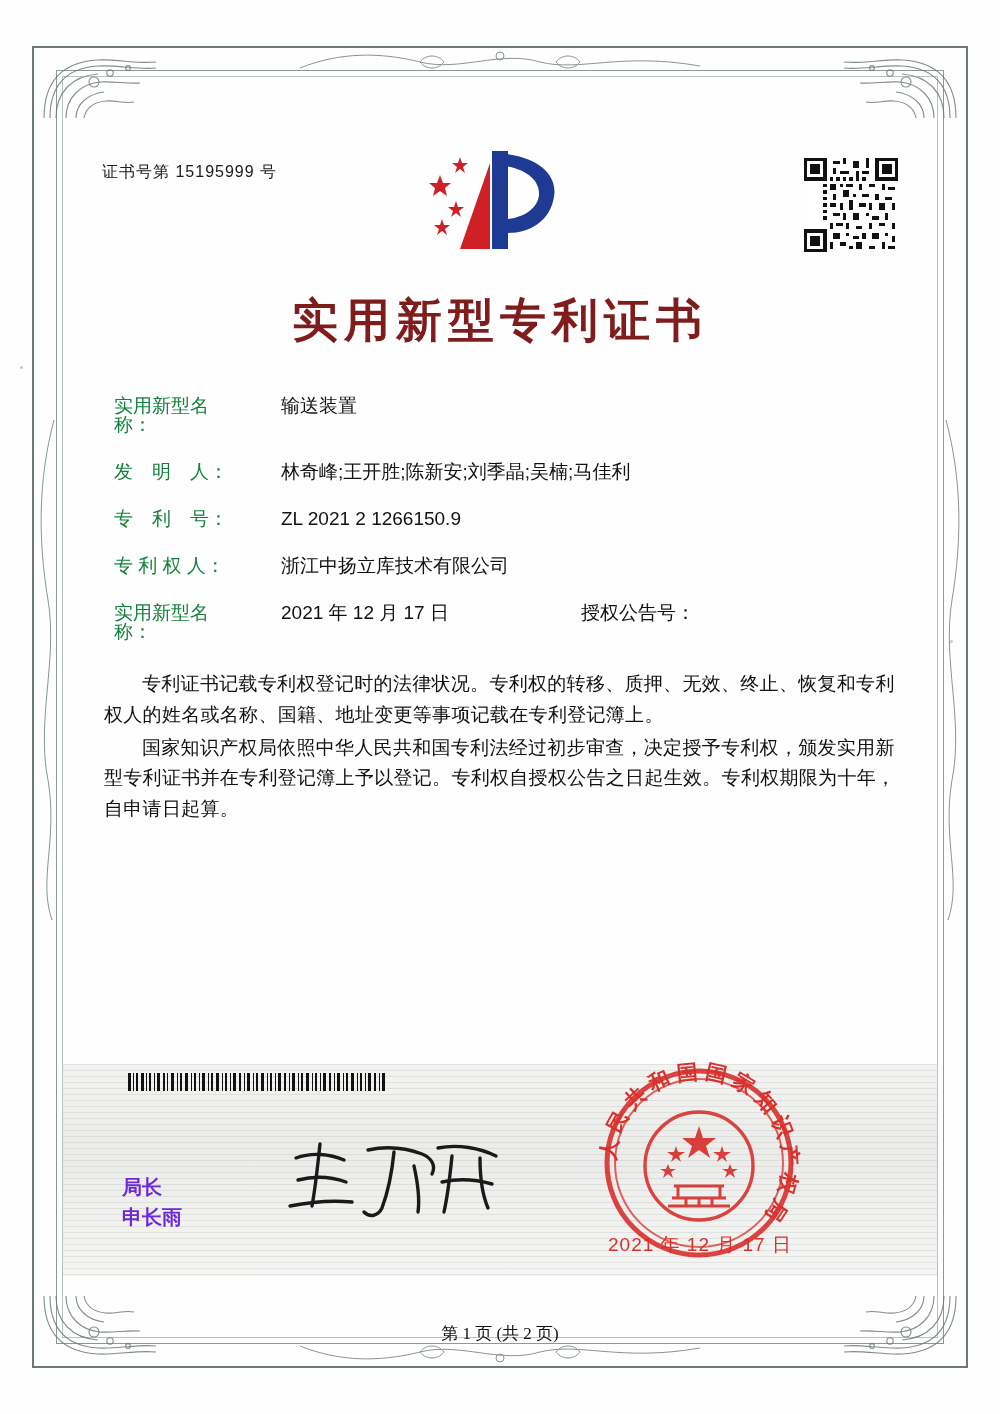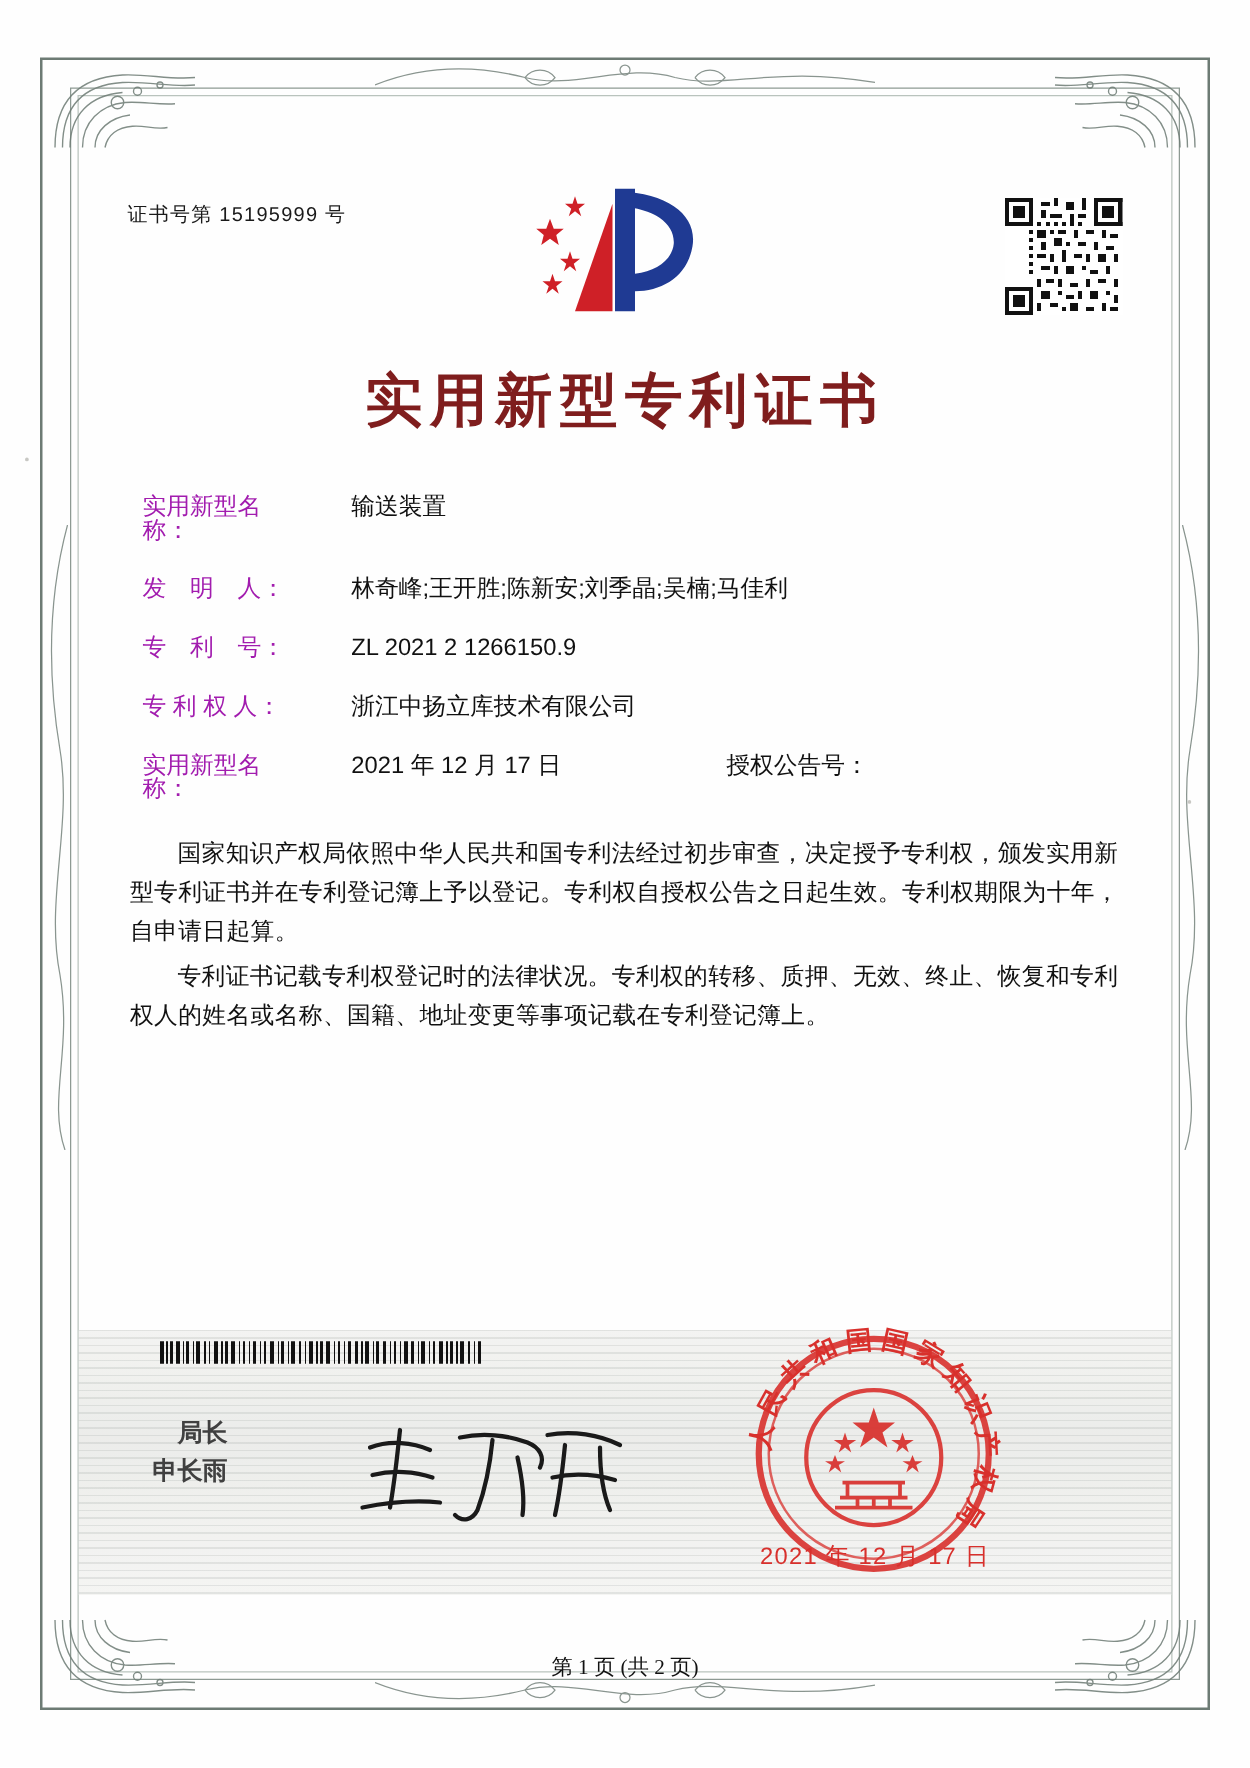--- a/index.html
+++ b/index.html
@@ -131,21 +131,21 @@
   .field {
     display: flex;
     align-items: baseline;
     margin-bottom: 28px;
     padding-left: 18px;
   }
   .f-label {
     width: 132px;
     flex: 0 0 132px;
     letter-spacing: 0px;
-    color: #a21caf;
+    color: #15803d;
   }
   .f-value {
     flex: 1;
     color: #111;
     margin-left: 35px;
   }
   .field.two-col .f-value { flex: 0 0 auto; width: 300px; }
   .f-label2 {
     width: 118px;
     flex: 0 0 118px;
@@ -183,27 +183,26 @@
     left: 128px;
     top: 1073px;
     width: 258px;
     height: 18px;
   }
   .barcode svg { width: 100%; height: 100%; display: block; }
 
   .director {
     position: absolute;
     left: 122px;
-    top: 1132px;
+    top: 1172px;
     font-size: 20px;
     line-height: 1.5;
     font-family: "Liberation Sans", sans-serif;
     font-weight: bold;
-    color: #404040;
-    text-align: right;
+    color: #6d28d9;
   }
 
   .signature {
     position: absolute;
     left: 282px;
     top: 1132px;
     width: 230px;
     height: 90px;
   }
   .signature svg { width: 100%; height: 100%; display: block; }
@@ -491,22 +490,22 @@
         <span class="f-label">专 利 权 人：</span>
         <span class="f-value">浙江中扬立库技术有限公司</span>
       </div>
       <div class="field two-col">
         <span class="f-label">实用新型名称：</span>
         <span class="f-value">2021 年 12 月 17 日</span>
         <span class="f-label2">授权公告号：</span>
       </div>
     </div>
 
+    <p class="para second">专利证书记载专利权登记时的法律状况。专利权的转移、质押、无效、终止、恢复和专利权人的姓名或名称、国籍、地址变更等事项记载在专利登记簿上。</p>
     <p class="para">国家知识产权局依照中华人民共和国专利法经过初步审查，决定授予专利权，颁发实用新型专利证书并在专利登记簿上予以登记。专利权自授权公告之日起生效。专利权期限为十年，自申请日起算。</p>
-    <p class="para second">专利证书记载专利权登记时的法律状况。专利权的转移、质押、无效、终止、恢复和专利权人的姓名或名称、国籍、地址变更等事项记载在专利登记簿上。</p>
   </div>
 
   <div class="barcode">
     <svg viewBox="0 0 258 18" shape-rendering="crispEdges" xmlns="http://www.w3.org/2000/svg">
       <g fill="#111">
         <rect x="0" y="0" width="3" height="18"></rect>
           <rect x="5" y="0" width="1" height="18"></rect>
         <rect x="8" y="0" width="2" height="18"></rect>
           <rect x="13" y="0" width="3" height="18"></rect>
         <rect x="18" y="0" width="1" height="18"></rect>

